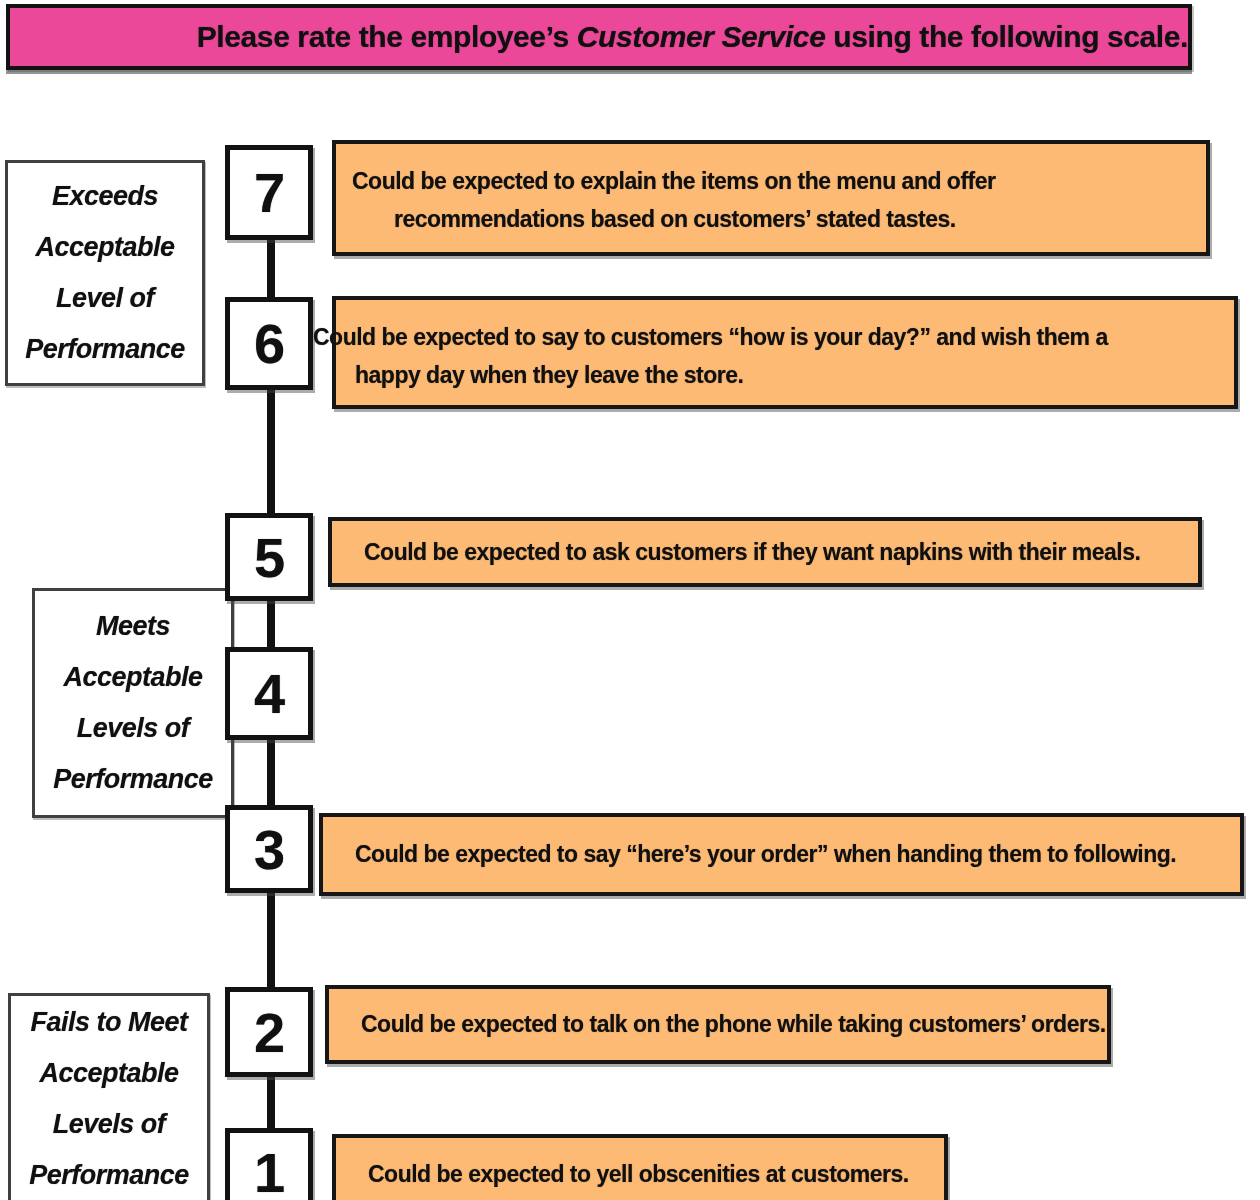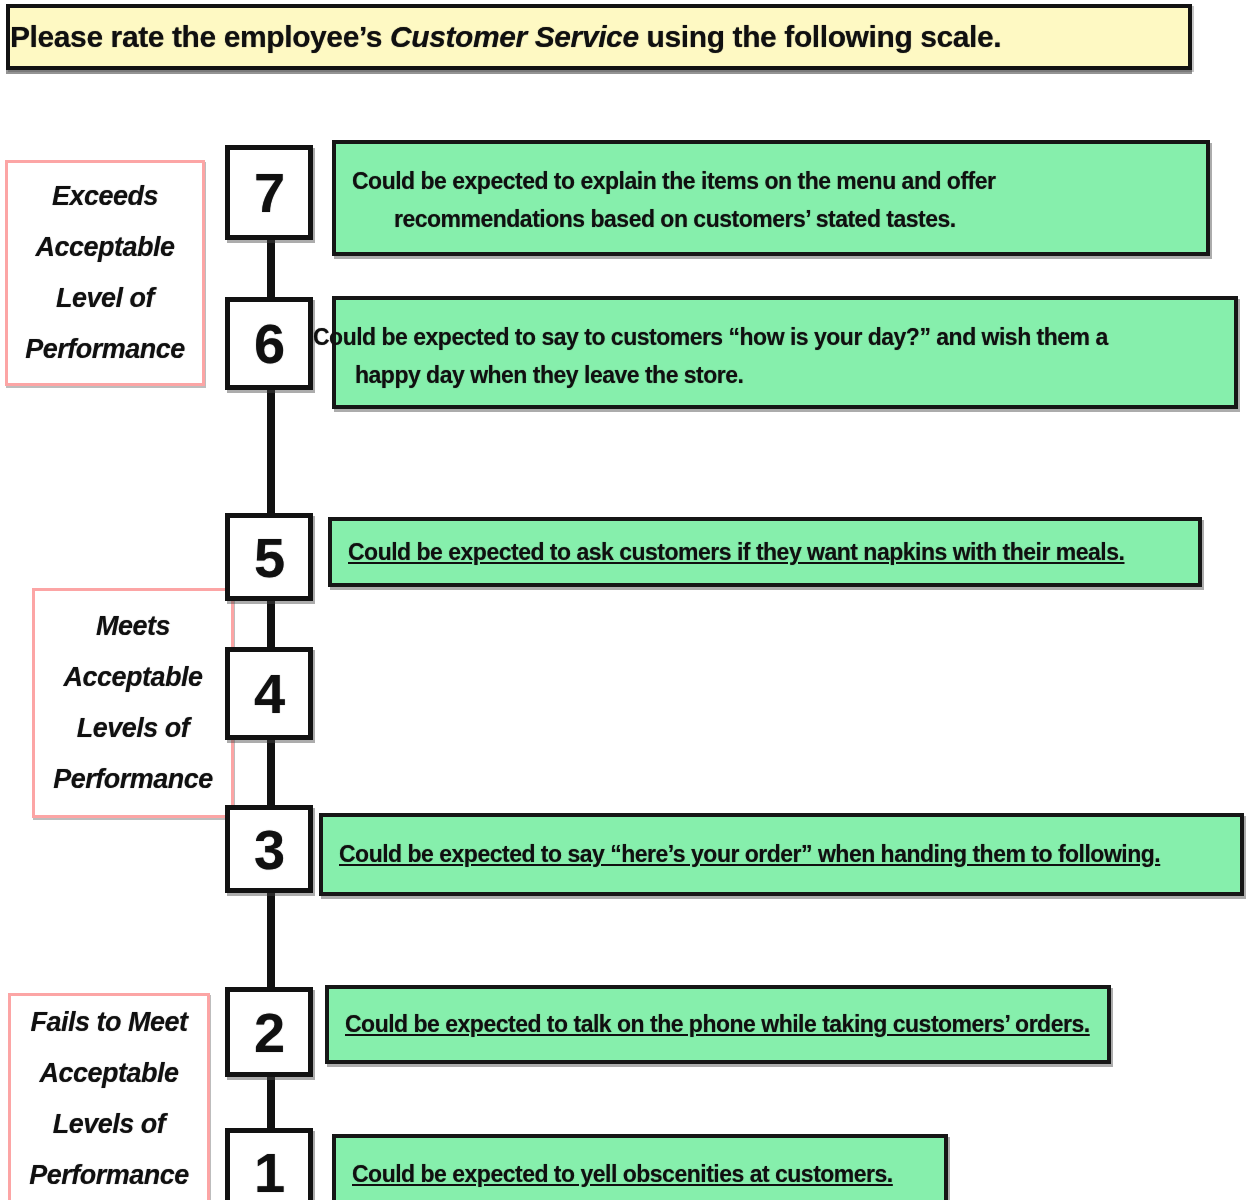--- a/index.html
+++ b/index.html
@@ -13,23 +13,23 @@
     font-family: "Liberation Sans", "DejaVu Sans", sans-serif;
   }
 
   
   .title {
     position: absolute;
     left: 6px; top: 4px;
     width: 1186px; height: 66px;
     box-sizing: border-box;
     border: 4px solid #121212;
-    background: #fef9c3;
+    background: #ec4899;
     box-shadow: 0 4px 0 rgba(60,60,60,.55), 2px 2px 0 rgba(90,90,90,.35);
-    display: flex; align-items: center; justify-content: flex-start;
+    display: flex; align-items: center; justify-content: flex-end;
   }
   .title-line {
     font-size: 30px;
     font-weight: bold;
     letter-spacing: -0.4px;
     white-space: nowrap;
     text-shadow: 0 0 1px rgba(20,20,20,.65);
   }
   .em { font-style: italic; }
 
@@ -53,36 +53,36 @@
     letter-spacing: -1px;
     box-shadow: 2px 3px 0 rgba(70,70,70,.45);
     text-shadow: 0 0 1px rgba(20,20,20,.6);
   }
 
   
   .desc {
     position: absolute;
     box-sizing: border-box;
     border: 4px solid #161616;
-    background: #86efac;
+    background: #fdba74;
     font-size: 23px;
     font-weight: bold;
     letter-spacing: -0.5px;
     white-space: pre;
     box-shadow: 2px 3px 0 rgba(70,70,70,.45);
     text-shadow: 0 0 1px rgba(25,25,25,.55);
   }
-  .desc.one { display: flex; align-items: center; padding: 0 16px; text-decoration: underline; }
+  .desc.one { display: flex; align-items: center; padding: 0 32px; }
   .desc.two { padding: 18px 16px 0 58px; text-indent: -42px; line-height: 38px; }
 
   
   .cat {
     position: absolute;
     box-sizing: border-box;
-    border: 3px solid #fca5a5;
+    border: 3px solid #404040;
     background: #fff;
     display: flex; align-items: center; justify-content: center;
     text-align: center;
     font-style: italic;
     font-weight: bold;
     font-size: 27px;
     line-height: 51px;
     letter-spacing: -0.5px;
     white-space: pre-line;
     box-shadow: 1px 2px 0 rgba(90,90,90,.4);

